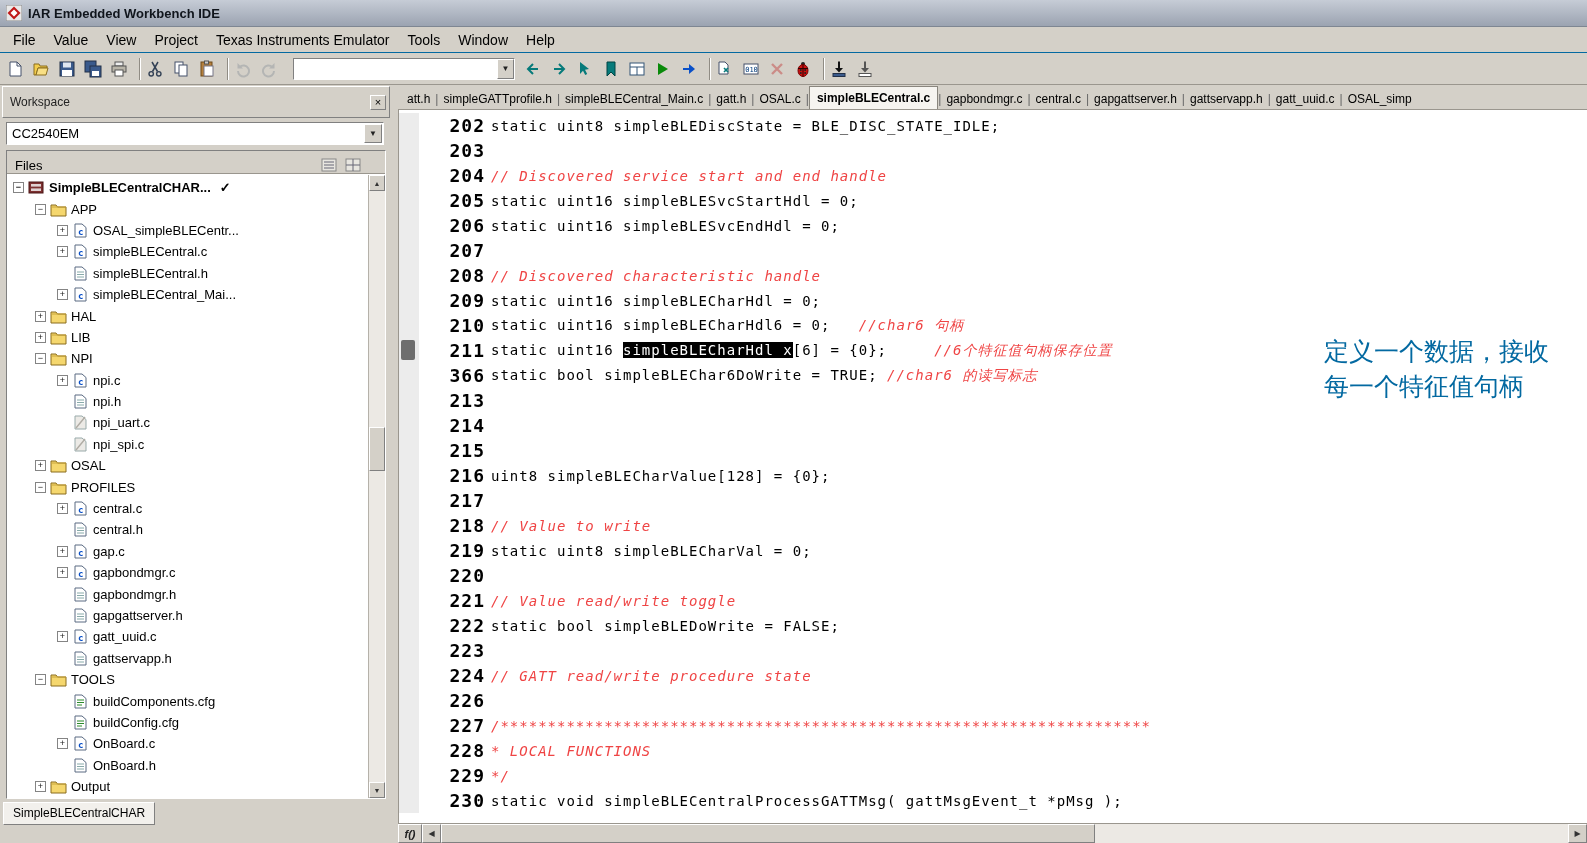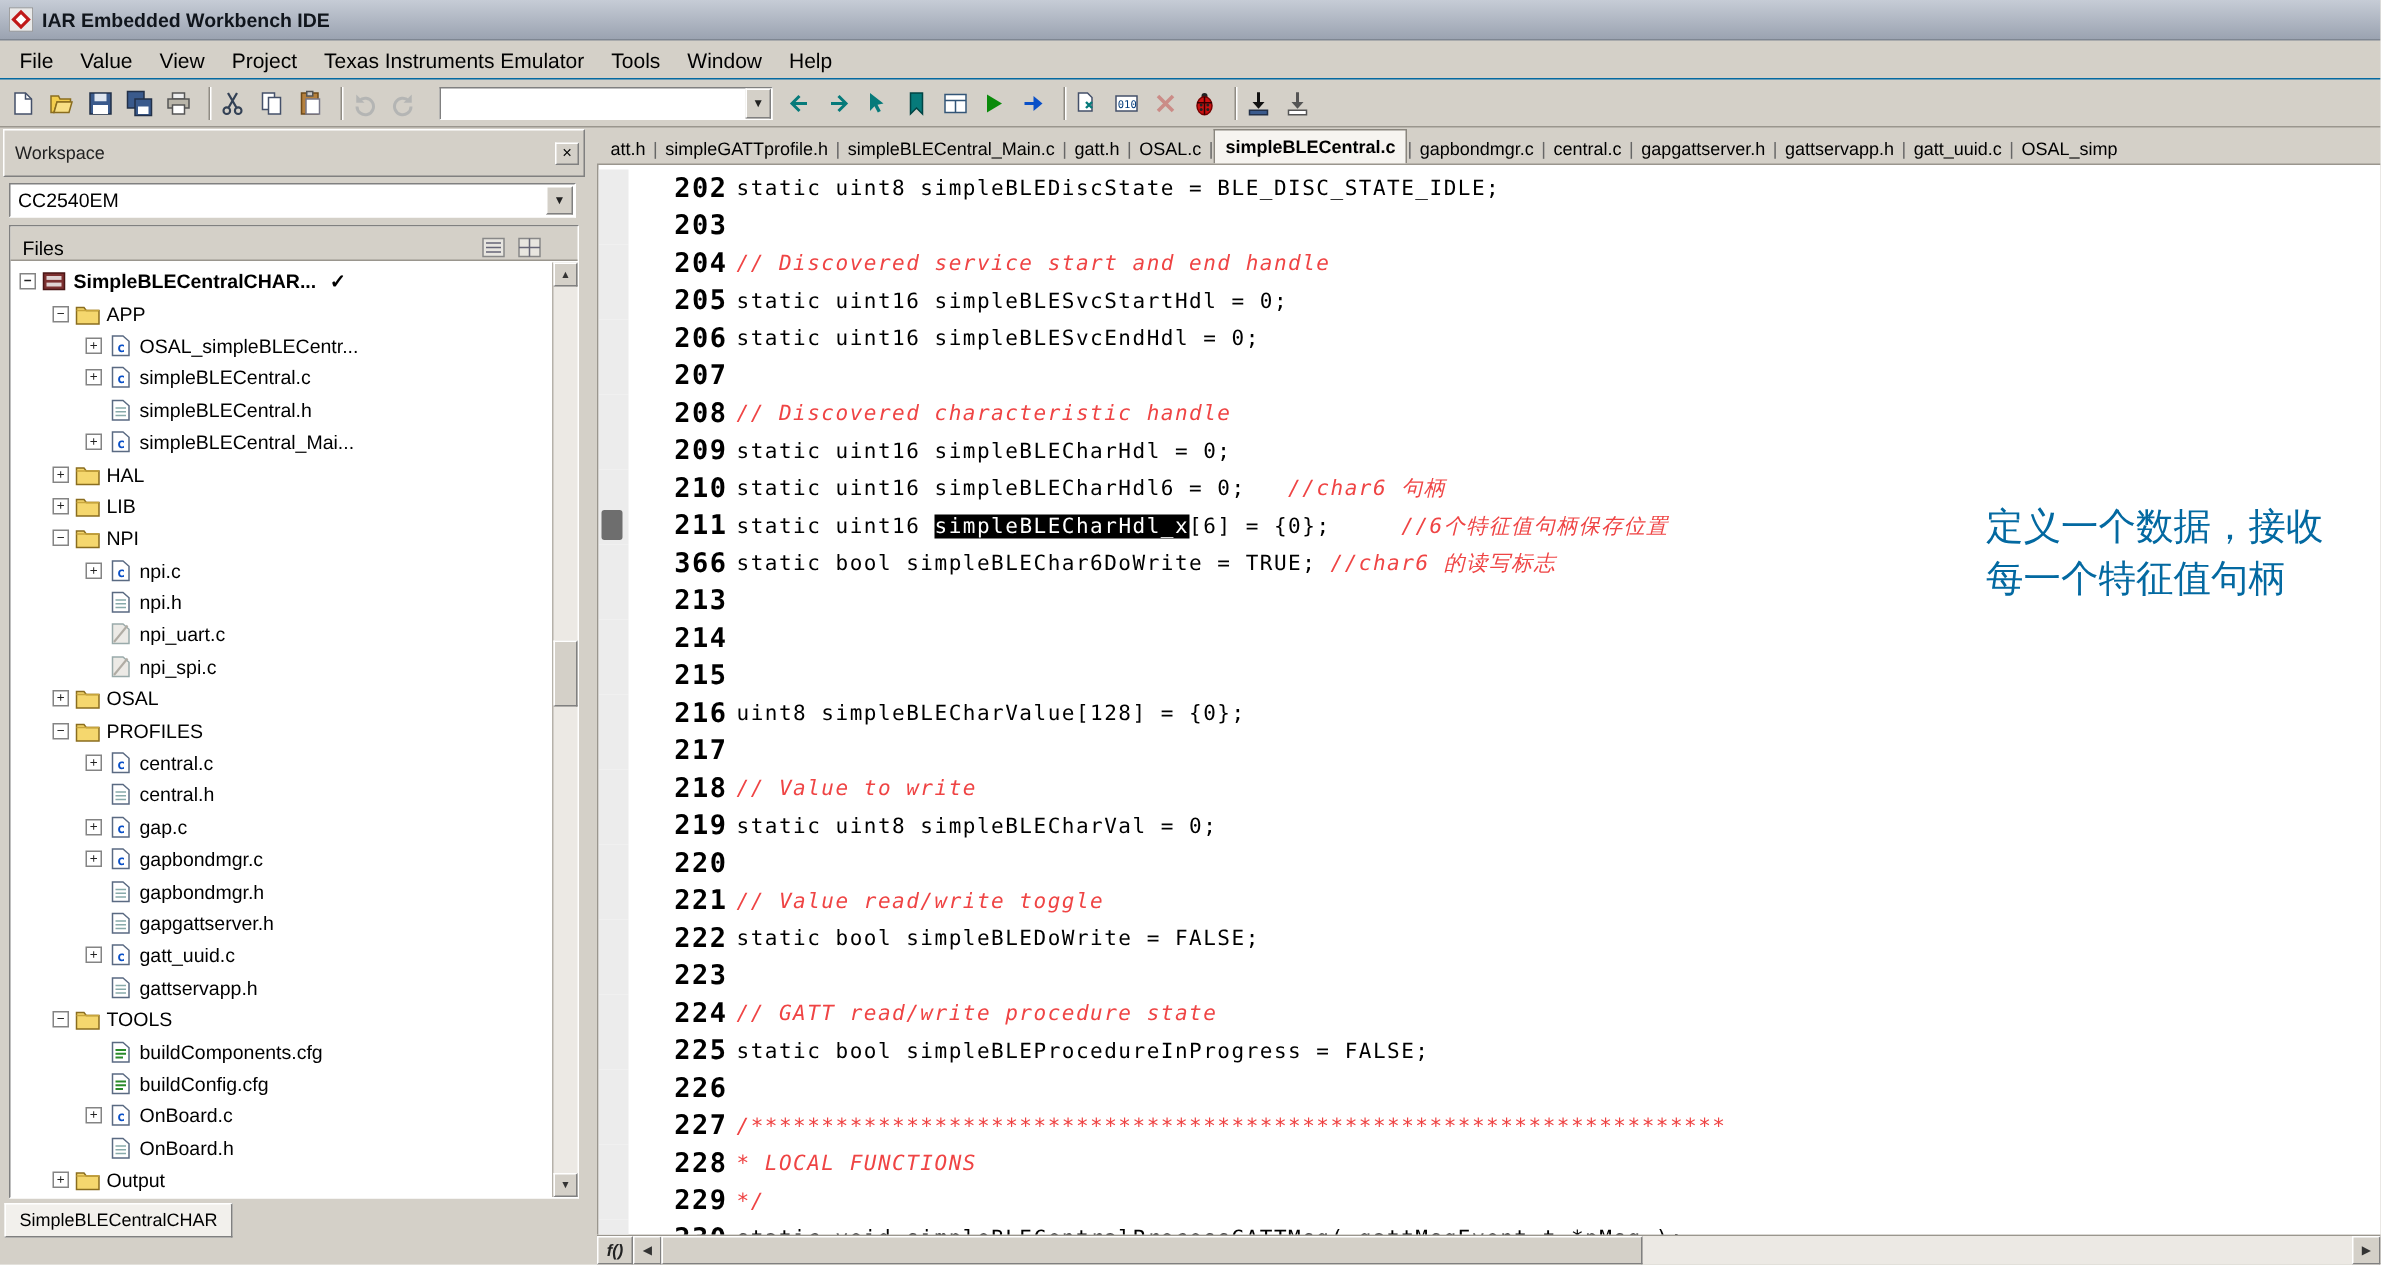--- a/index.html
+++ b/index.html
@@ -806,25 +806,20 @@
             <span class="lnum">223</span>
             <span class="ltext"></span>
           </div>
           <div class="code-line">
             <span class="gutter"></span>
             <span class="lnum">224</span>
             <span class="ltext"><span class="seg-comment">// GATT read/write procedure state</span></span>
           </div>
           <div class="code-line">
             <span class="gutter"></span>
-            <span class="lnum">225</span>
-            <span class="ltext"><span>static bool simpleBLEProcedureInProgress = FALSE;</span></span>
-          </div>
-          <div class="code-line">
-            <span class="gutter"></span>
             <span class="lnum">226</span>
             <span class="ltext"></span>
           </div>
           <div class="code-line">
             <span class="gutter"></span>
             <span class="lnum">227</span>
             <span class="ltext"><span class="seg-comment">/*********************************************************************</span></span>
           </div>
           <div class="code-line">
             <span class="gutter"></span>

